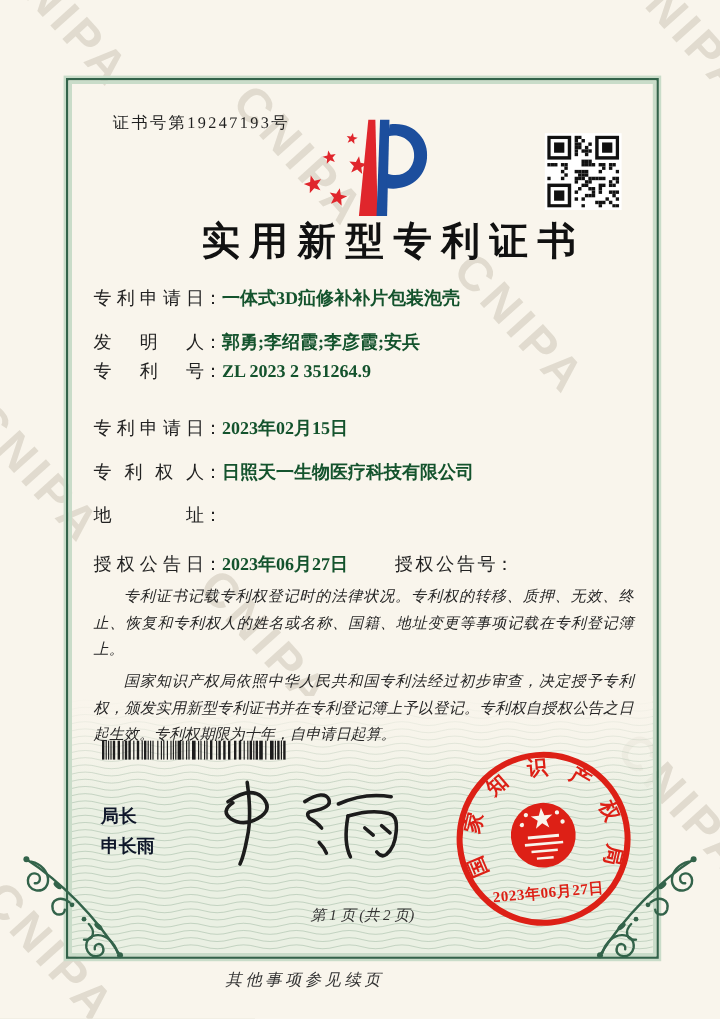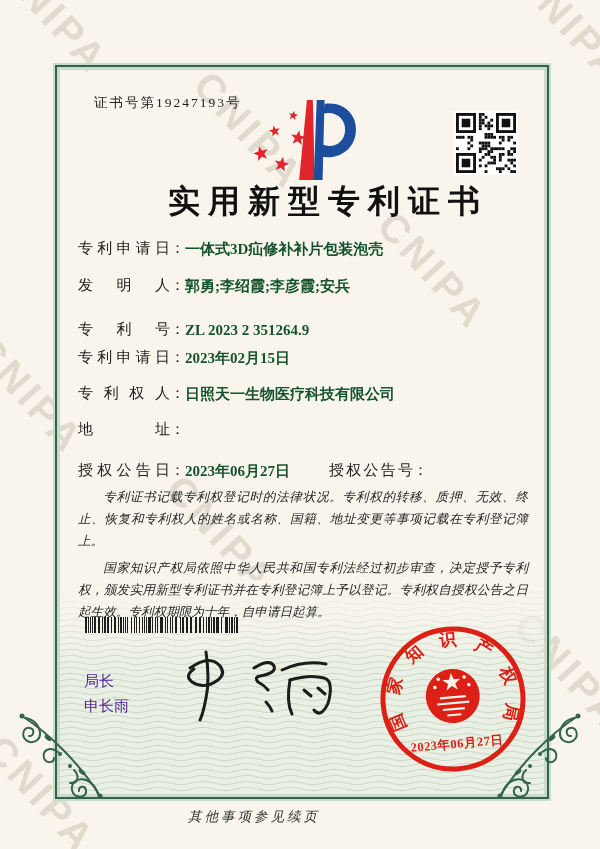--- a/index.html
+++ b/index.html
@@ -32,21 +32,21 @@
   .grp2{margin-left:22px;}
   .grp2 .lbl{width:84px;flex-basis:84px;}
   
   .legal{position:absolute;left:78px;top:487px;width:450px;z-index:3;font-style:italic;
          font-size:12.6px;line-height:1.74;color:#262626;text-align:justify;}
   .legal p{margin:0 0 5px 0;text-indent:2em;}
   
   .barcode{position:absolute;left:85px;top:617px;z-index:3;}
   
   .officer{position:absolute;left:84px;top:668px;z-index:3;font-family:"Liberation Sans","DejaVu Sans",sans-serif;
-           font-weight:400;font-size:15px;line-height:25px;color:#4c1d95;}
+           font-weight:700;font-size:15px;line-height:25px;color:#0f172a;}
   .sig{position:absolute;left:162px;top:646px;z-index:4;}
   
   .seal{position:absolute;left:378px;top:624px;z-index:5;transform:rotate(-5deg);}
   
   .flourish{position:absolute;z-index:4;}
   .fl-left{left:14px;top:708px;transform:scaleX(-1);}
   .fl-right{left:490px;top:708px;}
   
   .pagenum{position:absolute;left:53px;top:755px;width:498px;text-align:center;font-size:12.5px;
            font-style:italic;color:#333;z-index:3;}
@@ -242,21 +242,21 @@
   <div class="row" style="top:239px">
     <span class="lbl">专利申请日</span>
     <span class="colon">：</span>
     <span class="val">一体式3D疝修补补片包装泡壳</span>
   </div>
   <div class="row" style="top:276px">
     <span class="lbl">发明人</span>
     <span class="colon">：</span>
     <span class="val">郭勇;李绍霞;李彦霞;安兵</span>
   </div>
-  <div class="row" style="top:320px">
+  <div class="row" style="top:300px">
     <span class="lbl">专利号</span>
     <span class="colon">：</span>
     <span class="val">ZL 2023 2 351264.9</span>
   </div>
   <div class="row" style="top:348px">
     <span class="lbl">专利申请日</span>
     <span class="colon">：</span>
     <span class="val">2023年02月15日</span>
   </div>
   <div class="row" style="top:384px">
@@ -414,15 +414,16 @@
     <g fill="#33634a">
       <circle cx="88" cy="8" r="2.5"></circle>
         <circle cx="10" cy="88" r="2.5"></circle>
       <circle cx="50" cy="46" r="2"></circle>
         <circle cx="40" cy="58" r="2"></circle>
       <ellipse cx="62" cy="30" rx="4" ry="2" transform="rotate(-40 62 30)"></ellipse>
       <ellipse cx="28" cy="64" rx="4" ry="2" transform="rotate(-40 28 64)"></ellipse>
     </g>
   </svg>
 
+  <div class="pagenum">第 1 页 (共 2 页)</div>
   <div class="contnote">其他事项参见续页</div>
 
 </div>
 
 </body></html>

